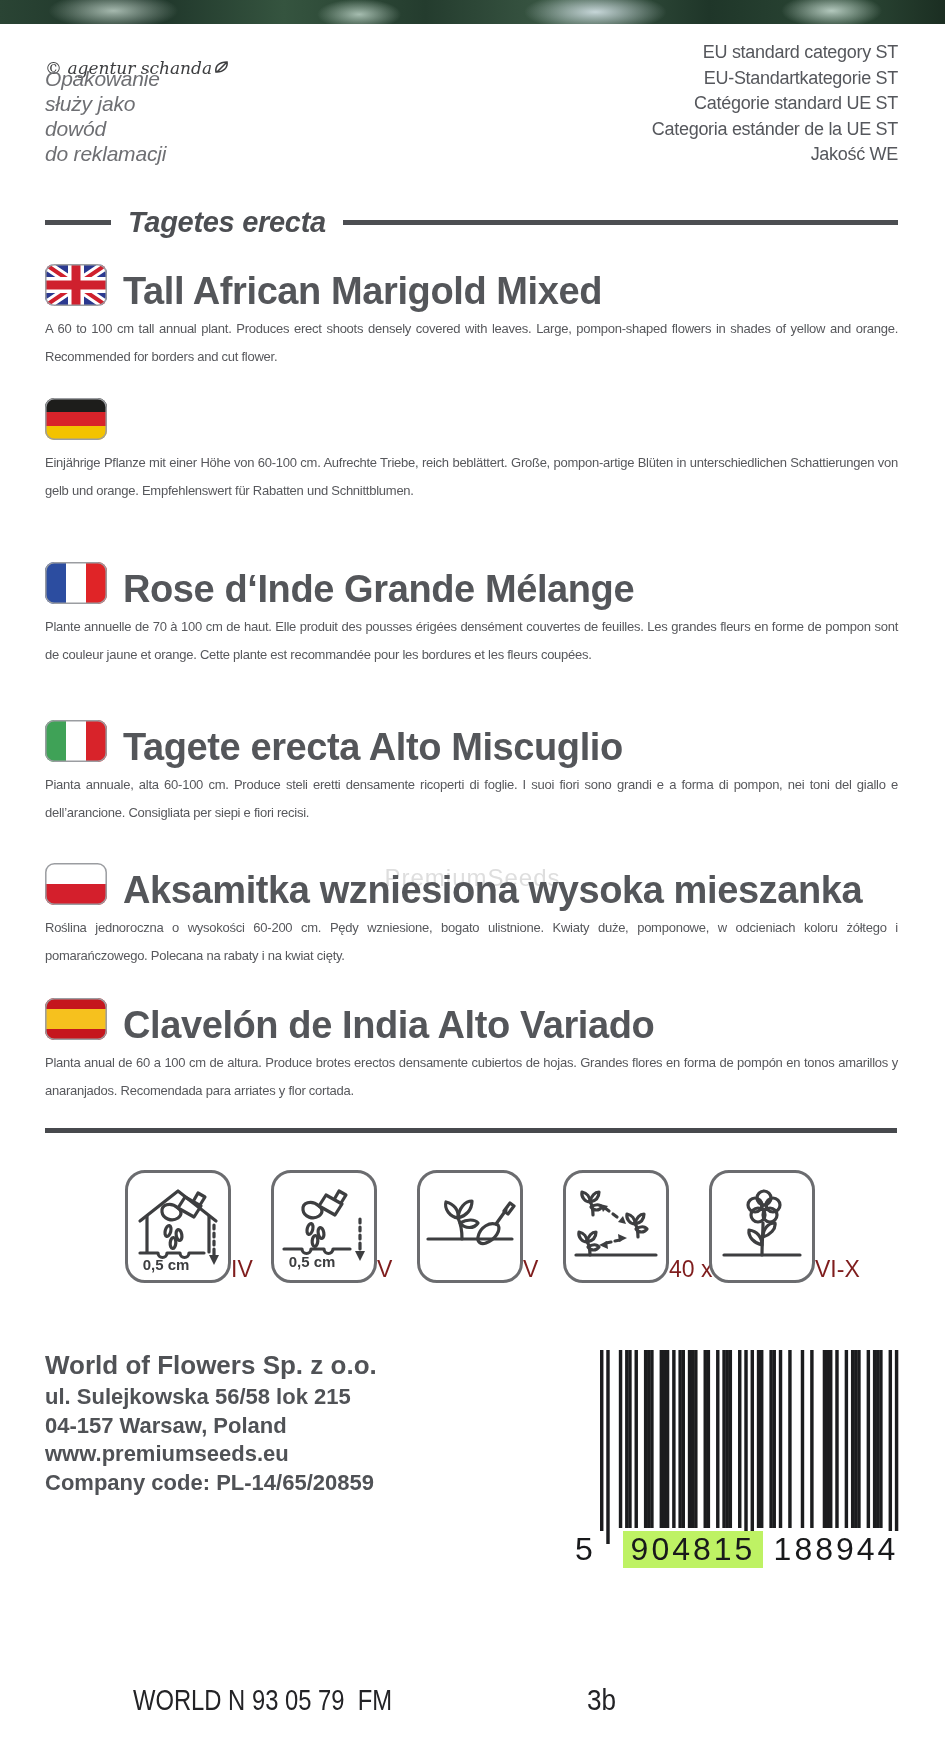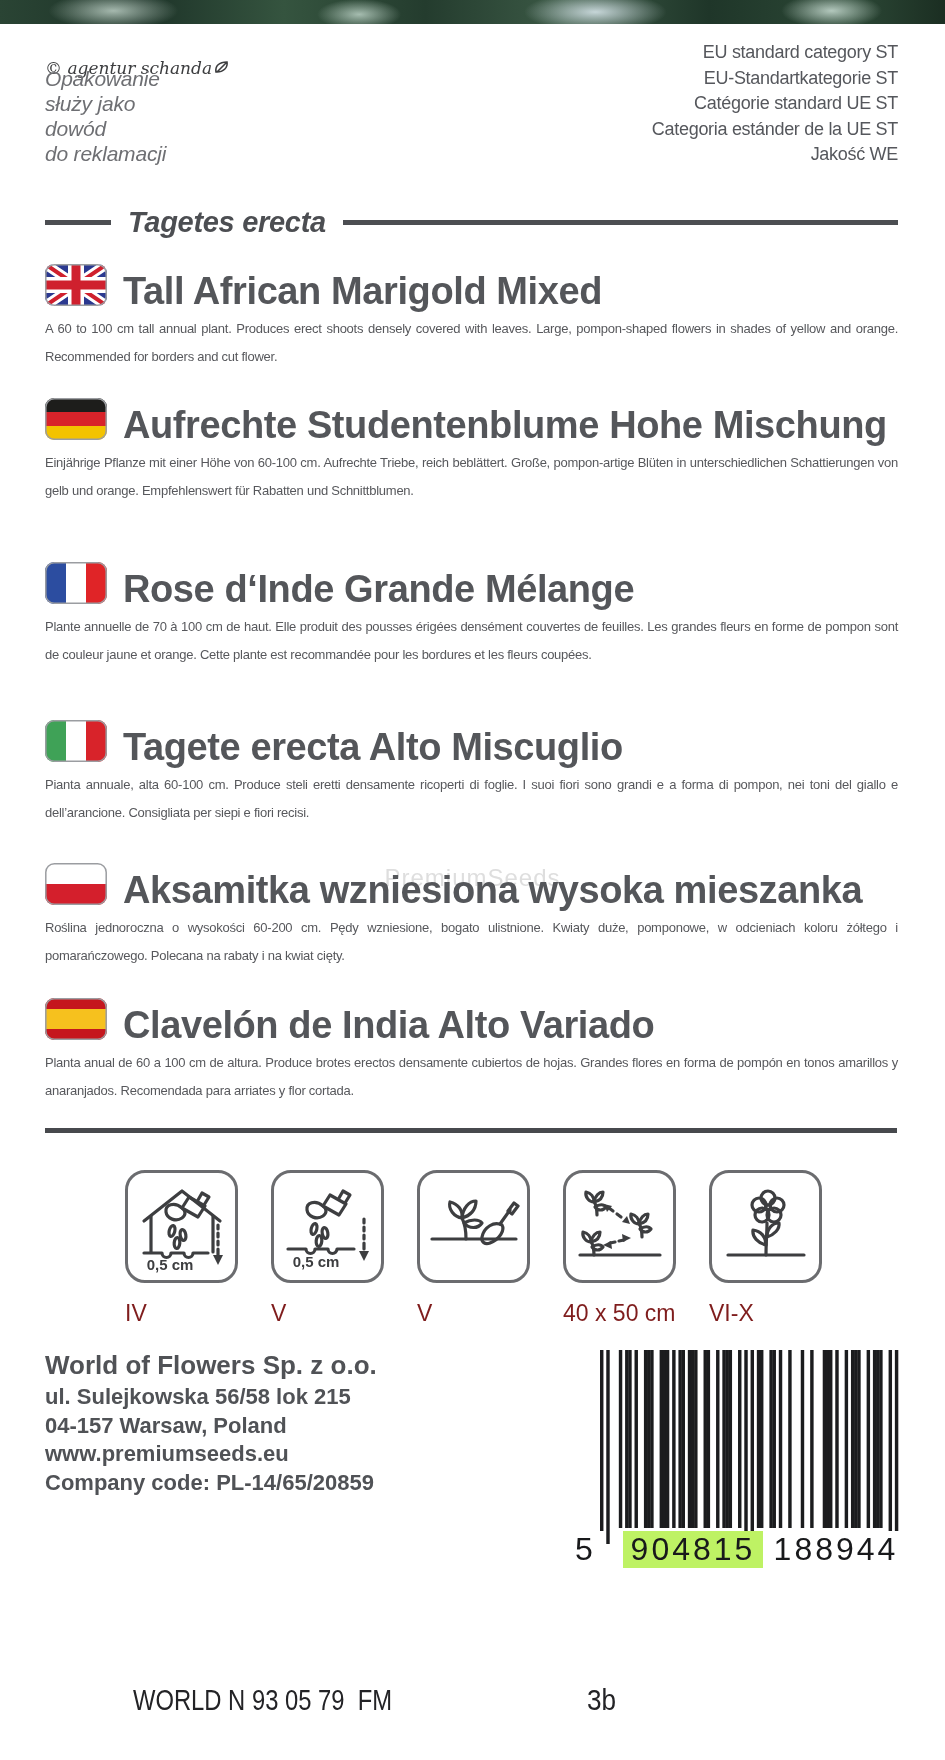--- a/index.html
+++ b/index.html
@@ -27,21 +27,21 @@
      font-size:24px;color:#c4c4c4;opacity:.55;letter-spacing:1px;z-index:0;}
   .section{position:absolute;left:45px;width:853px;z-index:1;}
   .sec-head{display:flex;align-items:flex-end;gap:16px;height:42px;}
   .flag{flex:0 0 auto;display:block;}
   .sec-heading{font-size:38px;font-weight:bold;color:#54565a;letter-spacing:-0.4px;
      line-height:30px;white-space:nowrap;}
   .sec-body{margin:9px 0 0 0;font-size:13px;line-height:28px;color:#57585c;
      text-align:justify;letter-spacing:-0.25px;}
   .separator{position:absolute;left:45px;top:1128px;width:852px;height:5px;background:#47494d;}
   .picto-row{position:absolute;left:125px;top:1170px;display:flex;gap:33px;z-index:1;}
-  .picto-cell{width:113px;display:flex;flex-direction:column;align-items:flex-start;}
+  .picto-cell{width:113px;display:flex;align-items:flex-end;}
   .picto-box{width:113px;height:113px;border:3px solid #6b6c6f;border-radius:20px;
      box-sizing:border-box;display:flex;align-items:center;justify-content:center;background:#fff;}
   .picto-label{margin-top:17px;font-size:23px;font-weight:normal;color:#7f1d1d;white-space:nowrap;}
   .company{position:absolute;left:45px;top:1350px;color:#505256;z-index:1;}
   .company-name{font-size:26px;font-weight:bold;line-height:30px;margin:0 0 3px 0;text-align:right;}
   .company-line{font-size:22px;font-weight:bold;line-height:28.5px;}
   .barcode{position:absolute;left:575px;top:1350px;width:330px;height:215px;z-index:1;}
   .barcode svg{position:absolute;left:25px;top:0;}
   .bc-digits{position:absolute;top:1531px;left:575px;width:330px;display:flex;
      font-size:32px;color:#18191b;letter-spacing:3px;z-index:2;}
@@ -125,21 +125,20 @@
               <rect width="62" height="42" rx="9"></rect>
             </clipPath>
           </defs>
         <g clip-path="url(#cpde)">
           <rect width="62" height="14" fill="#1d1d1b"></rect>
           <rect y="14" width="62" height="14" fill="#d8232a"></rect>
           <rect y="28" width="62" height="14" fill="#f3c300"></rect>
         </g>
         <rect x="0.8" y="0.8" width="60.4" height="40.4" rx="8.5" fill="none" stroke="#9b9da1" stroke-width="1.5"></rect>
       </svg>
-      <div class="sec-heading">Aufrechte Studentenblume Hohe Mischung</div>
     </div>
     <p class="sec-body">Einjährige Pflanze mit einer Höhe von 60-100 cm. Aufrechte Triebe, reich beblättert. Große, pompon-artige Blüten in unterschiedlichen Schattierungen von gelb und orange. Empfehlenswert für Rabatten und Schnittblumen.</p>
   </div>
 
   <div class="section" style="top:562px">
     <div class="sec-head">
       <svg class="flag" width="62" height="42" viewBox="0 0 62 42">
         <defs>
             <clipPath id="cpfr">
               <rect width="62" height="42" rx="9"></rect>

